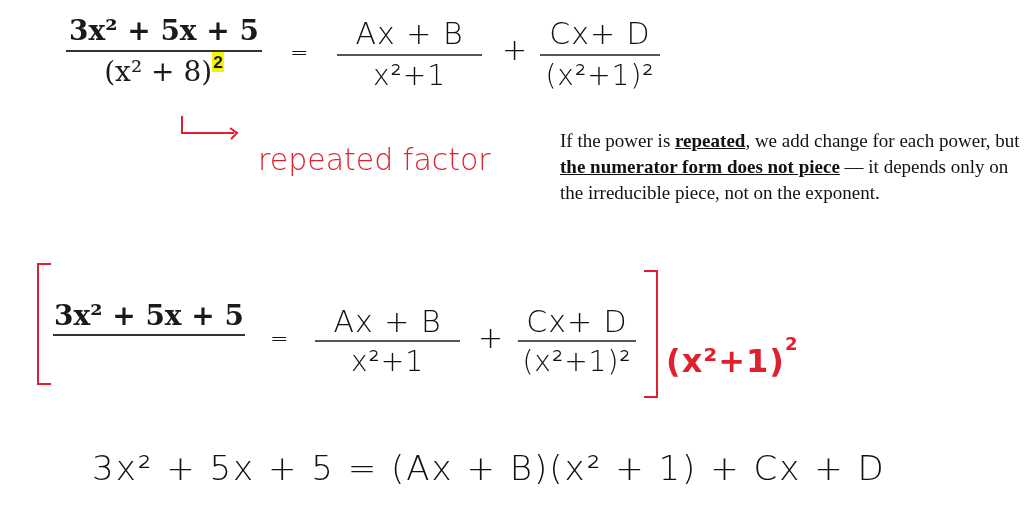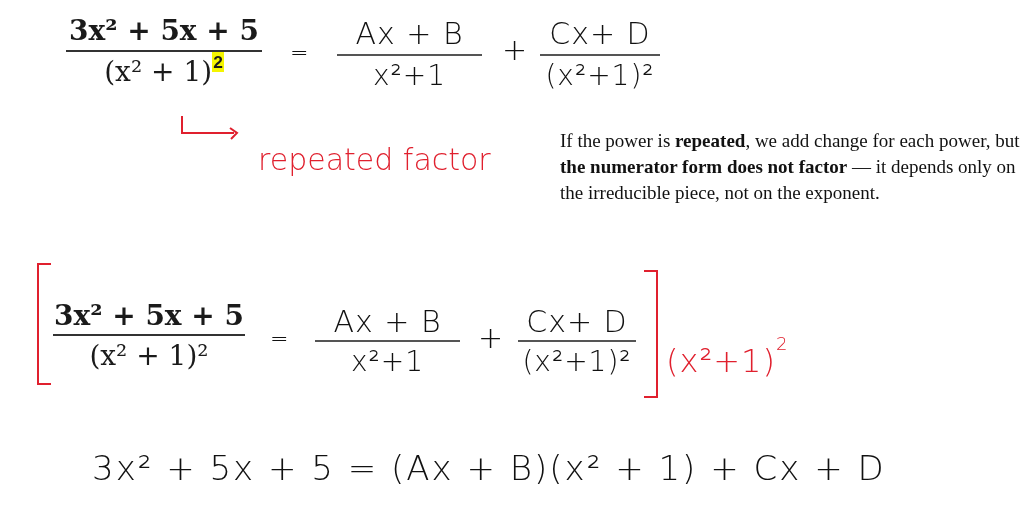--- a/index.html
+++ b/index.html
@@ -7,30 +7,30 @@
   .abs { position:absolute; }
   .tex { font-family:"DejaVu Serif","Liberation Serif",serif; color:#1a1a1a; }
   .hand { font-family:"DejaVu Sans","Liberation Sans",sans-serif; color:#111; font-weight:300; letter-spacing:1px; }
   .red { color:#e0202e;margin-top:32px; }
   .frac { position:absolute; display:flex; flex-direction:column; align-items:center; }
   .frac .num, .frac .den { white-space:nowrap; }
   .frac .bar { height:1.5px; background:#333; }
   sup { font-size:0.62em; vertical-align:0.7em; line-height:0; }
   .hl { background:#f5f500; padding:0 1px; }
   .note { font-family:"Liberation Serif","DejaVu Serif",serif; font-size:19px; line-height:26px; color:#111; }
-  .note b { font-weight:bold; }
+  .note b { font-weight:bold;text-decoration:underline; }
 </style>
 </head>
 <body>
 
 <div class="frac tex" style="left:66px; top:12px; width:196px;">
   <div class="num" style="font-size:28px; font-weight:bold; line-height:38px;">3x² + 5x + 5</div>
   <div class="bar" style="width:196px;"></div>
   <div class="den" style="font-size:28px; line-height:40px;">
-    <span>(x² + 1)</span><sup class="hl" style="font-family:'Liberation Sans',sans-serif; font-weight:bold;">2</sup>
+    <span>(x² + 8)</span><sup class="hl" style="font-family:'Liberation Sans',sans-serif; font-weight:bold;">2</sup>
   </div>
 </div>
 <div class="abs hand" style="left:290px; top:40px; font-size:22px;">=</div>
 
 <div class="frac hand" style="left:337px; top:14px; width:145px;">
   <div class="num" style="font-size:30px; line-height:40px;">Ax + B</div>
   <div class="bar" style="width:145px; background:#555;"></div>
   <div class="den" style="font-size:28px; line-height:40px;">x²+1</div>
 </div>
 <div class="abs hand" style="left:502px; top:32px; font-size:30px;">+</div>
@@ -42,42 +42,41 @@
 
 <div class="abs" style="left:180px; top:114px; width:62px; height:22px;">
   <svg width="62" height="26" viewBox="0 0 62 26">
     <path d="M2 2 V19 H54" stroke="#e0202e" stroke-width="2" fill="none"></path>
     <path d="M50 14 L57 19 L51 25" stroke="#e0202e" stroke-width="2" fill="none"></path>
   </svg>
 </div>
 <div class="abs hand red" style="left:258px; top:110px; font-size:30px; letter-spacing:0px;">repeated factor</div>
 
 <div class="abs note" style="left:560px; top:128px; width:460px;">
-  <span>If the power is </span><b>repeated</b><span>, we add change for each power, but </span><b>the numerator form does not factor</b><span> — it depends only on the irreducible piece, not on the exponent.</span>
+  <span>If the power is </span><b>repeated</b><span>, we add change for each power, but </span><b>the numerator form does not piece</b><span> — it depends only on the irreducible piece, not on the exponent.</span>
 </div>
 
 <div class="abs" style="left:37px; top:263px; width:12px; height:118px; border-left:2px solid #e0202e; border-top:2px solid #e0202e; border-bottom:2px solid #e0202e;"></div>
 
 <div class="frac tex" style="left:53px; top:298px; width:192px;">
   <div class="num" style="font-size:28px; font-weight:bold; line-height:36px;">3x² + 5x + 5</div>
   <div class="bar" style="width:192px;"></div>
-  <div class="den" style="font-size:28px; line-height:40px;">(x² + 1)²</div>
 </div>
 <div class="abs hand" style="left:270px; top:326px; font-size:22px;">=</div>
 
 <div class="frac hand" style="left:315px; top:304px; width:145px;">
   <div class="num" style="font-size:30px; line-height:36px;">Ax + B</div>
   <div class="bar" style="width:145px; background:#555;"></div>
   <div class="den" style="font-size:28px; line-height:40px;">x²+1</div>
 </div>
 <div class="abs hand" style="left:478px; top:320px; font-size:30px;">+</div>
 <div class="frac hand" style="left:518px; top:304px; width:118px;">
   <div class="num" style="font-size:30px; line-height:36px;">Cx+ D</div>
   <div class="bar" style="width:118px; background:#555;"></div>
   <div class="den" style="font-size:28px; line-height:40px;">(x²+1)²</div>
 </div>
 
 <div class="abs" style="left:644px; top:270px; width:12px; height:124px; border-right:2px solid #e0202e; border-top:2px solid #e0202e; border-bottom:2px solid #e0202e;"></div>
-<div class="abs hand red" style="left:666px; top:310px; font-size:32px;">
+<div class="abs hand red" style="left:666px; top:310px; font-size:32px;font-weight:bold;">
   <span>(x²+1)</span><sup style="font-size:18px; vertical-align:1.2em;">2</sup>
 </div>
 
 <div class="abs hand" style="left:92px; top:448px; font-size:34px; white-space:nowrap; letter-spacing:2px;">3x² + 5x + 5 = (Ax + B)(x² + 1) + Cx + D</div>
 
 </body></html>

